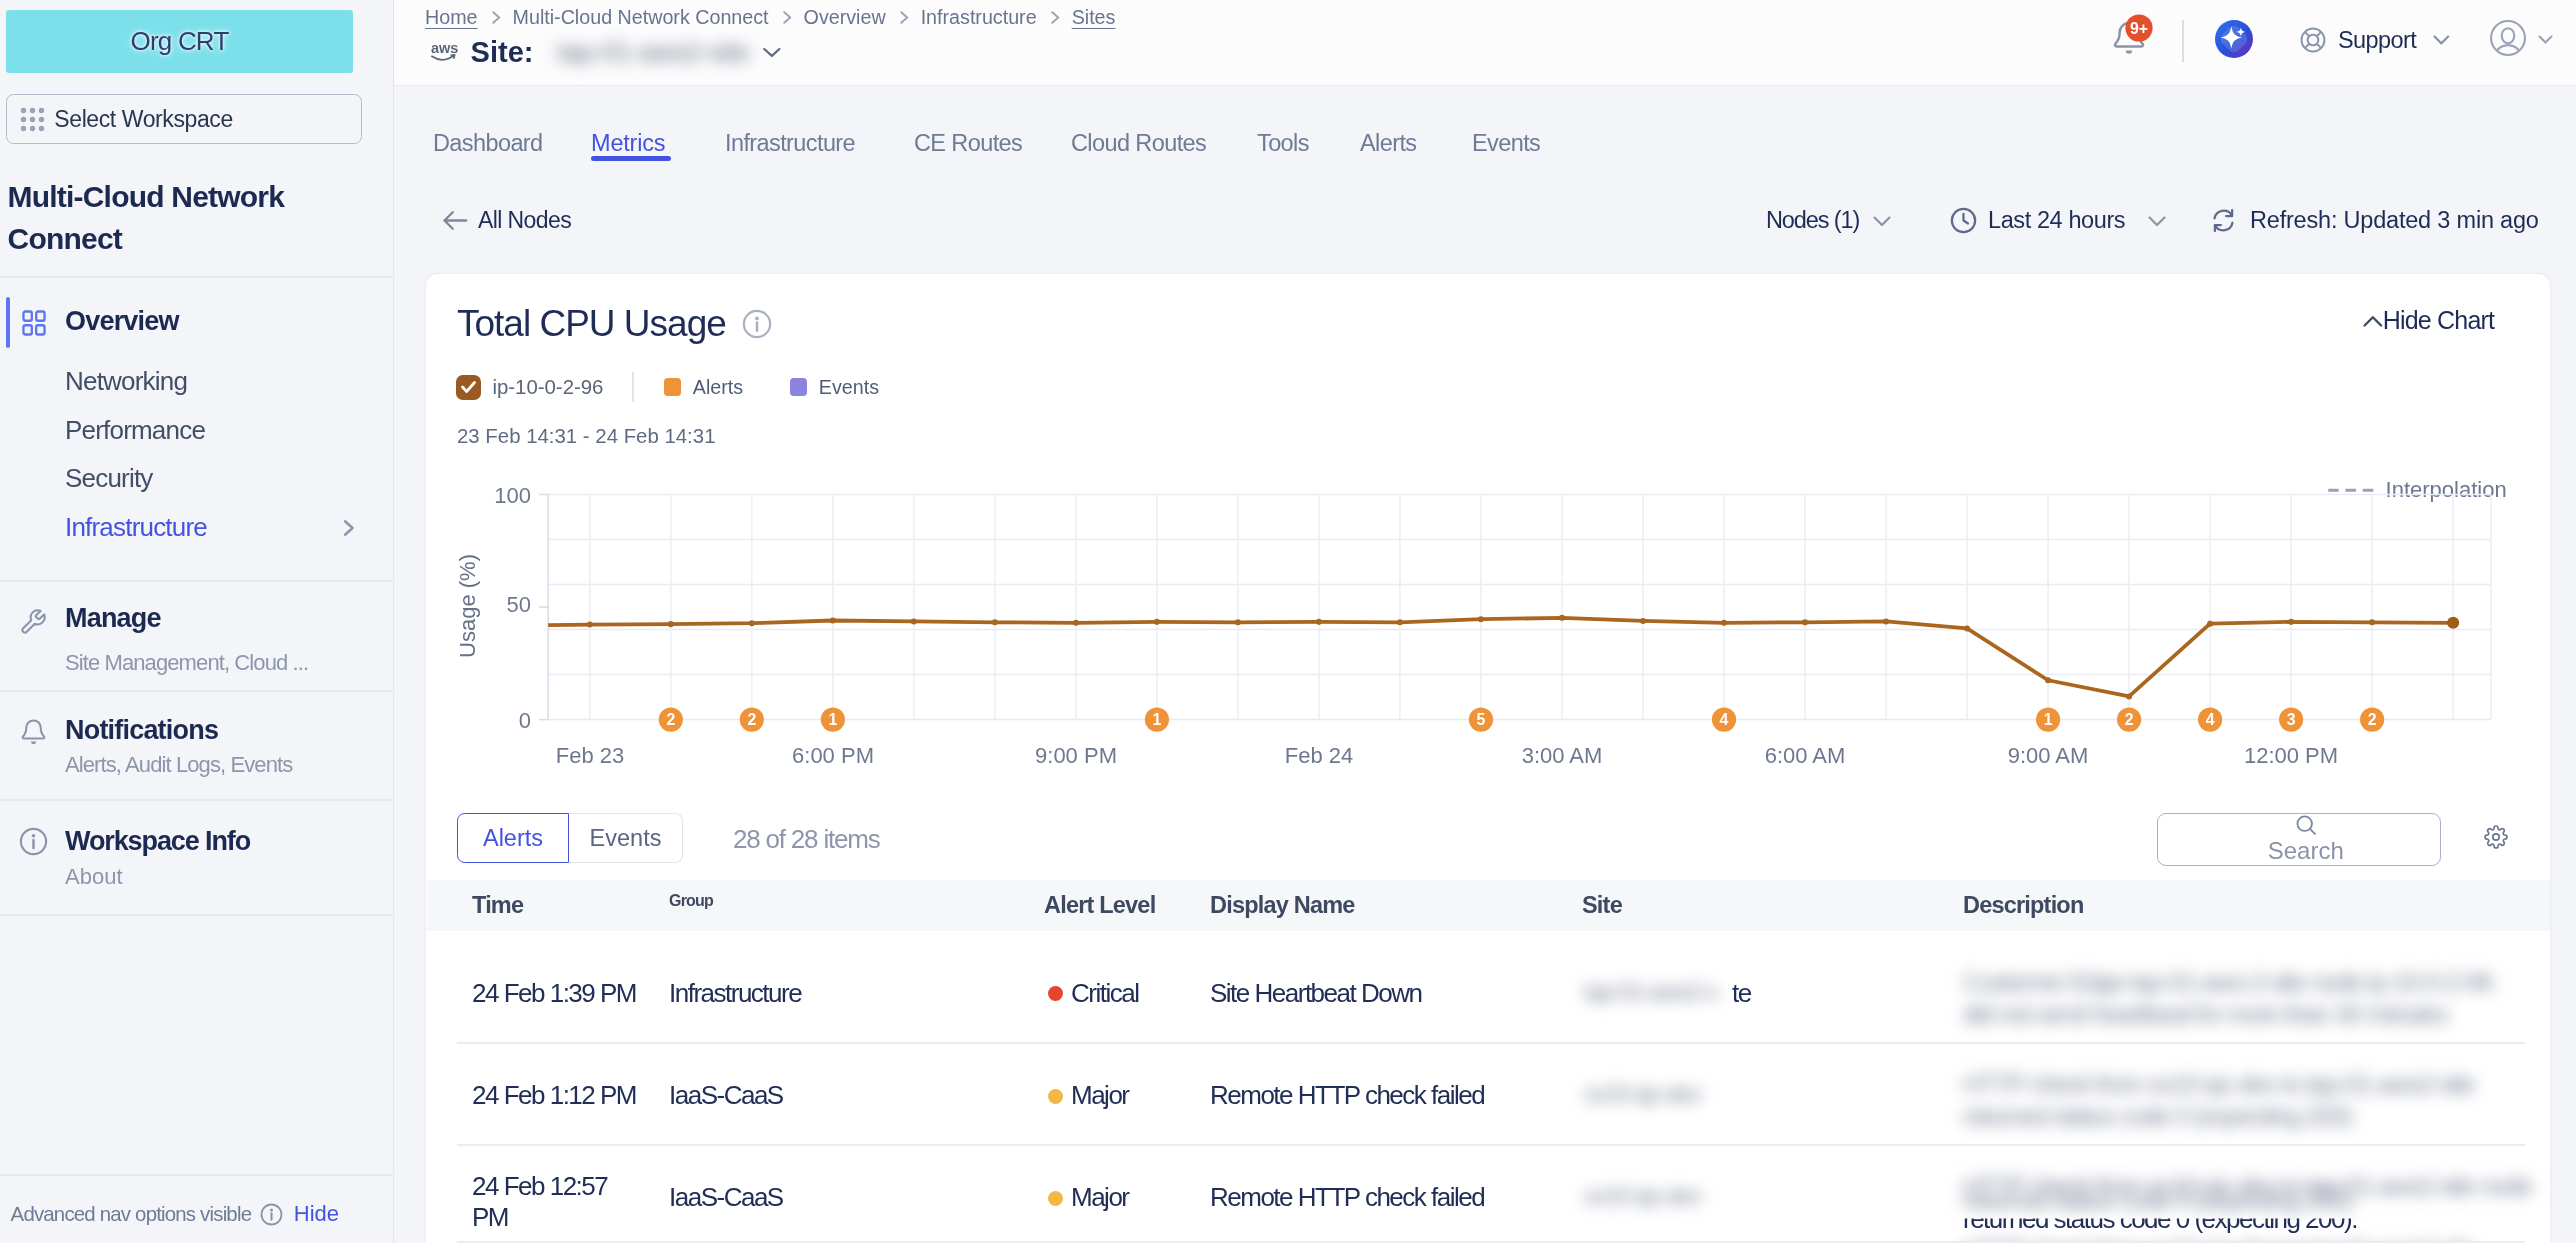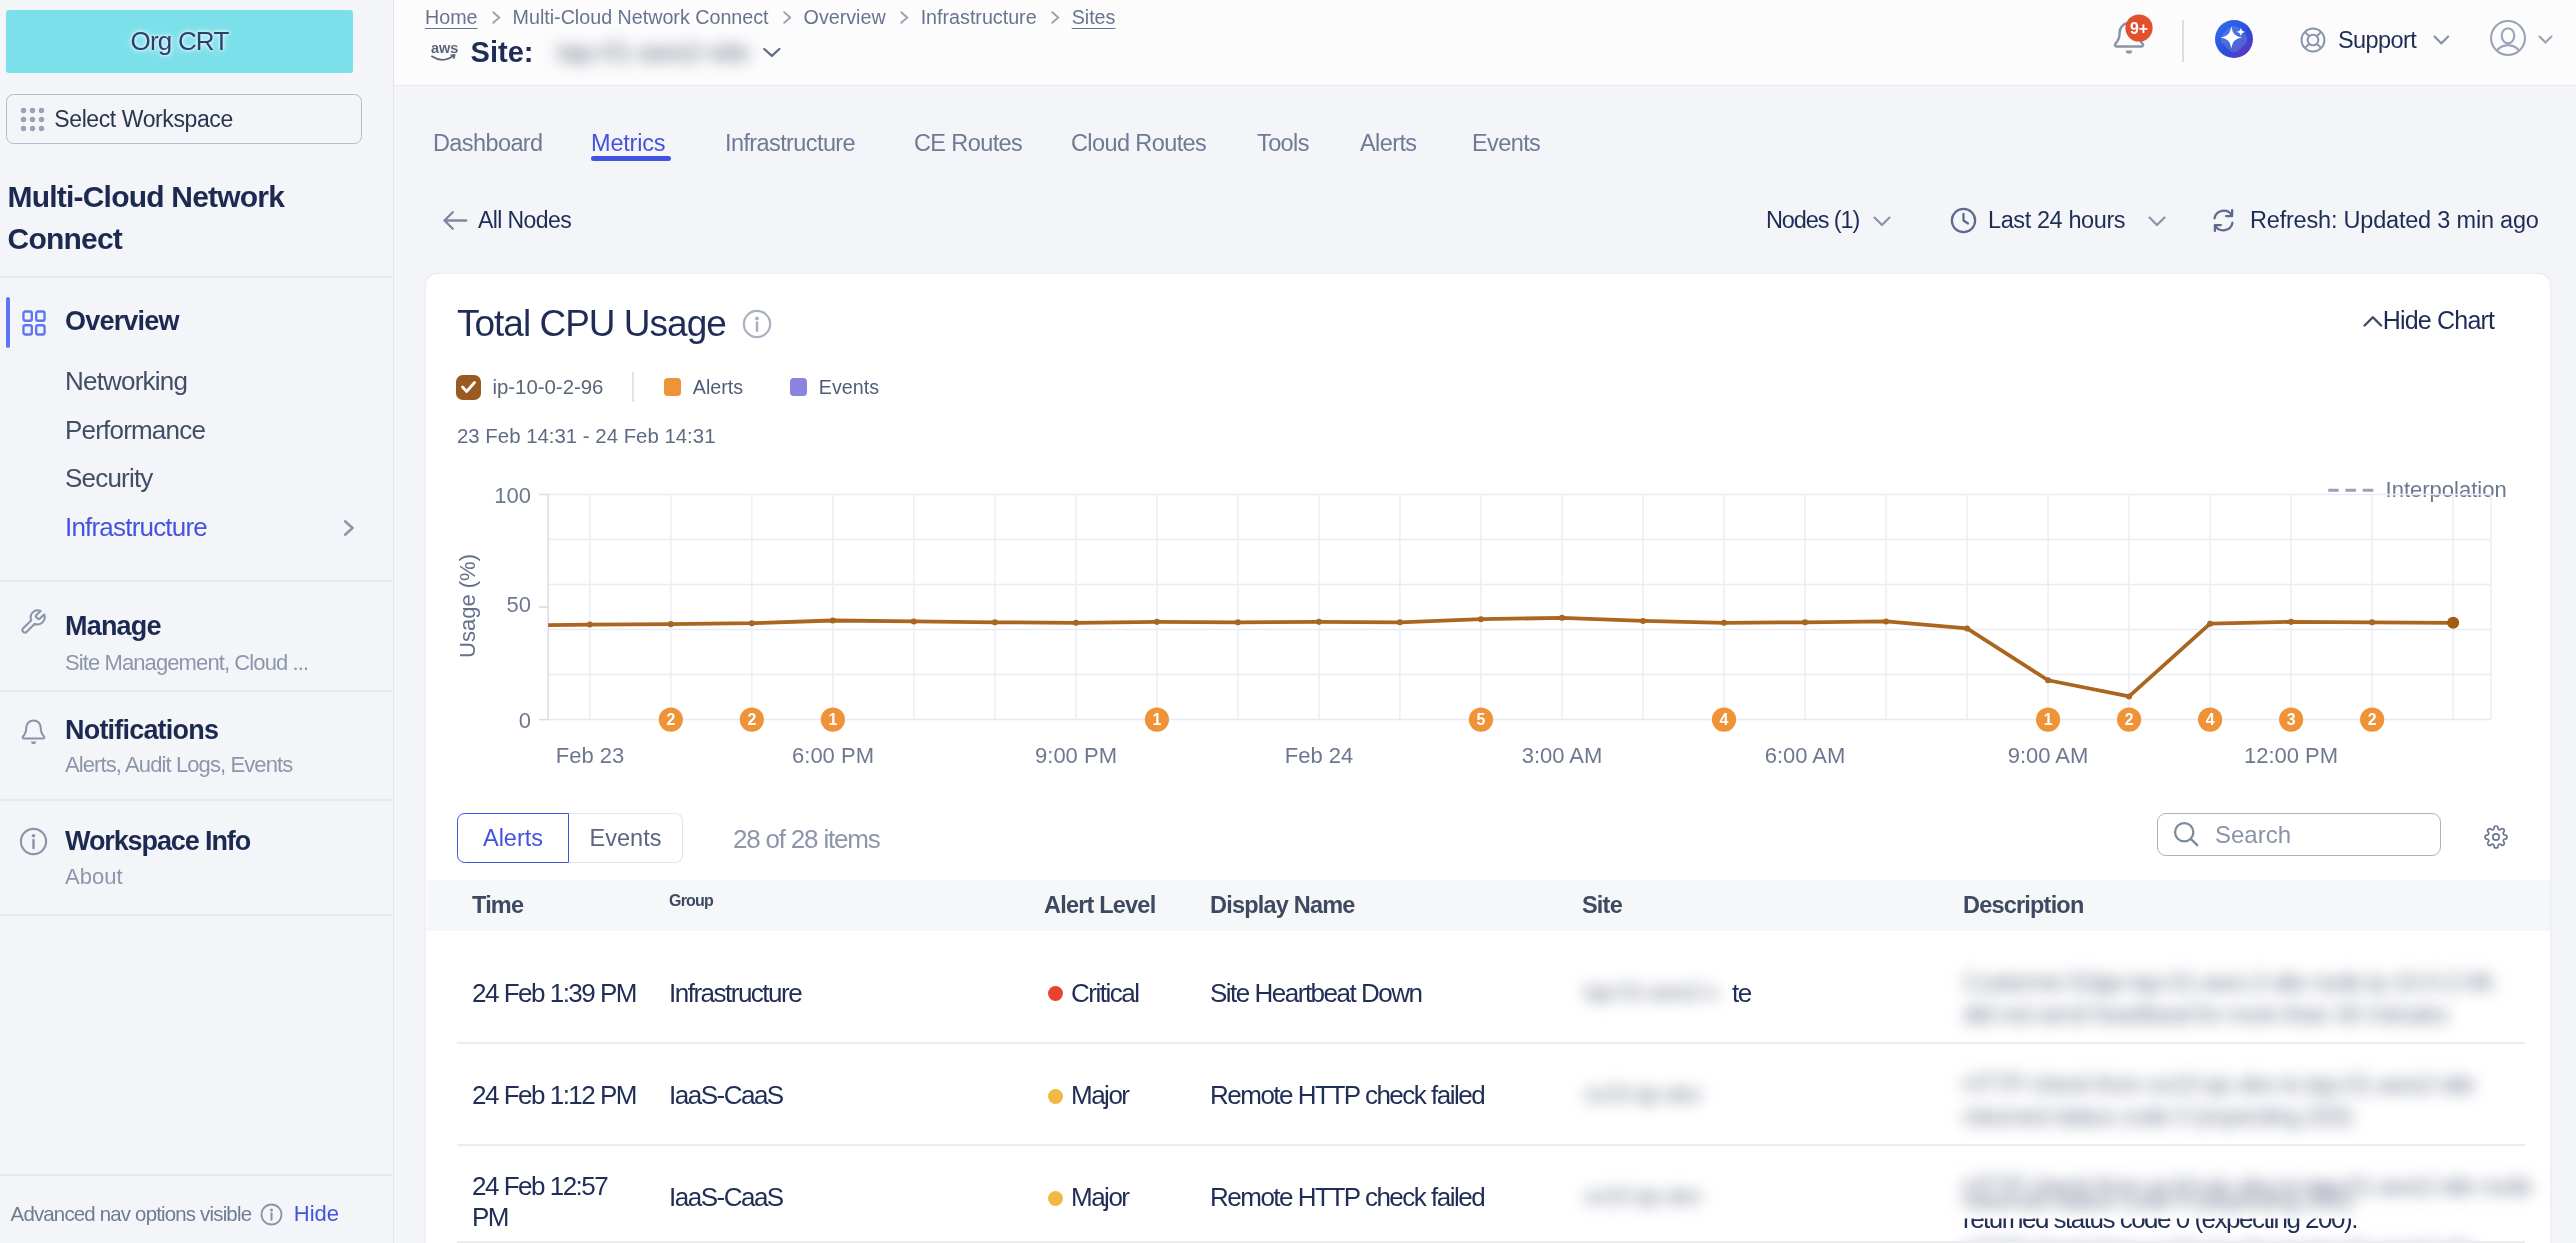--- a/index.html
+++ b/index.html
@@ -290,21 +290,21 @@
 
   <div class="abs" style="left:468px; top:606px; width:0; height:0;">
     <div style="position:absolute; transform:translate(-50%,-50%) rotate(-90deg); font-size:22px; color:#667089; white-space:nowrap;">Usage (%)</div>
   </div>
 
   <div class="abs" style="left:457px; top:813px; display:flex; height:50px;">
     <div style="width:112px; border:1.9px solid #4353e0; border-radius:7.6px 0 0 7.6px; display:flex; align-items:center; justify-content:center; font-size:23.5px; color:#4353e0; background:#fff;">Alerts</div>
     <div style="width:114px; border:1.5px solid #e2e5ec; border-left:none; border-radius:0 7.6px 7.6px 0; display:flex; align-items:center; justify-content:center; font-size:23.5px; color:#5a6680; background:#fff;">Events</div>
   </div>
   <div class="abs" style="left:733px; top:824px; font-size:26px; color:#8d96aa; letter-spacing:-1.2px;">28 of 28 items</div>
-  <div class="abs" style="left:2157px; top:813px; width:284px; height:43px; border:1.5px solid #a9b2c6; border-radius:9px; background:#fff; display:flex; align-items:center;">
+  <div class="abs" style="left:2157px; top:813px; width:284px; height:53px; border:1.5px solid #a9b2c6; border-radius:9px; background:#fff; display:flex; align-items:center;flex-direction:column;">
     <svg style="margin-left:14.4px;" width="29" height="29" viewBox="0 0 38 38">
       <circle cx="16" cy="16" r="12" fill="none" stroke="#7e89a0" stroke-width="3"></circle>
       <path d="M25 25 l8 8" stroke="#7e89a0" stroke-width="3" stroke-linecap="round"></path>
     </svg>
     <span style="font-size:24px; color:#8a94a8; margin-left:13.6px;">Search</span>
   </div>
   <div class="abs" style="left:2484px; top:825px;">
     <svg width="24" height="24" viewBox="0 0 24 24" fill="none" stroke="#6b7690" stroke-width="1.7" stroke-linecap="round" stroke-linejoin="round">
       <circle cx="12" cy="12" r="3.2"></circle>
       <path d="M19.4 15a1.65 1.65 0 0 0 .33 1.82l.06.06a2 2 0 1 1-2.83 2.83l-.06-.06a1.65 1.65 0 0 0-1.82-.33 1.65 1.65 0 0 0-1 1.51V21a2 2 0 1 1-4 0v-.09A1.65 1.65 0 0 0 9 19.4a1.65 1.65 0 0 0-1.82.33l-.06.06a2 2 0 1 1-2.83-2.83l.06-.06a1.65 1.65 0 0 0 .33-1.82 1.65 1.65 0 0 0-1.51-1H3a2 2 0 1 1 0-4h.09A1.65 1.65 0 0 0 4.6 9a1.65 1.65 0 0 0-.33-1.82l-.06-.06a2 2 0 1 1 2.83-2.83l.06.06a1.65 1.65 0 0 0 1.82.33H9a1.65 1.65 0 0 0 1-1.51V3a2 2 0 1 1 4 0v.09a1.65 1.65 0 0 0 1 1.51 1.65 1.65 0 0 0 1.82-.33l.06-.06a2 2 0 1 1 2.83 2.83l-.06.06a1.65 1.65 0 0 0-.33 1.82V9a1.65 1.65 0 0 0 1.51 1H21a2 2 0 1 1 0 4h-.09a1.65 1.65 0 0 0-1.51 1z"></path>
@@ -392,21 +392,21 @@
       <path d="M4 3 l10 9 -10 9" fill="none" stroke="#8b95a9" stroke-width="3.2" stroke-linecap="round" stroke-linejoin="round"></path>
     </svg>
 
   <div class="abs" style="left:0; top:580px; width:394px; height:1.5px; background:#e6e8ee;"></div>
 
   <div class="abs" style="left:19px; top:608px;">
     <svg width="28" height="28" viewBox="0 0 24 24" fill="none" stroke="#8b95a9" stroke-width="1.8" stroke-linecap="round" stroke-linejoin="round">
       <path d="M14.7 6.3a1 1 0 0 0 0 1.4l1.6 1.6a1 1 0 0 0 1.4 0l3.77-3.77a6 6 0 0 1-7.94 7.94l-6.91 6.91a2.12 2.12 0 0 1-3-3l6.91-6.91a6 6 0 0 1 7.94-7.94l-3.76 3.76z"></path>
     </svg>
   </div>
-  <div class="abs" style="left:65px; top:603px; font-size:27px; font-weight:600; color:#1c2a52; letter-spacing:-0.8px;margin-top:8px;">Manage</div>
+  <div class="abs" style="left:65px; top:603px; font-size:27px; font-weight:600; color:#1c2a52; letter-spacing:-0.8px;">Manage</div>
   <div class="abs" style="left:65px; top:643px; font-size:22px; color:#8d96aa; letter-spacing:-0.9px;margin-top:7px;">Site Management, Cloud ...</div>
 
   <div class="abs" style="left:0; top:690px; width:394px; height:1.5px; background:#e6e8ee;"></div>
 
   <div class="abs" style="left:19px; top:718px;">
     <svg width="29" height="29" viewBox="0 0 24 24">
       <path d="M3.26 15.33 A1 1 0 0 0 4 17 h16 a1 1 0 0 0 .74-1.67 C19.41 13.96 18 12.5 18 8 a6 6 0 0 0-12 0 c0 4.5-1.41 5.96-2.74 7.33" fill="none" stroke="#8b95a9" stroke-width="1.7" stroke-linejoin="round" stroke-linecap="round"></path>
       <path d="M9.9 19.5 a2.1 2.1 0 0 0 4.2 0 z" fill="#8b95a9"></path>
     </svg>
   </div>

